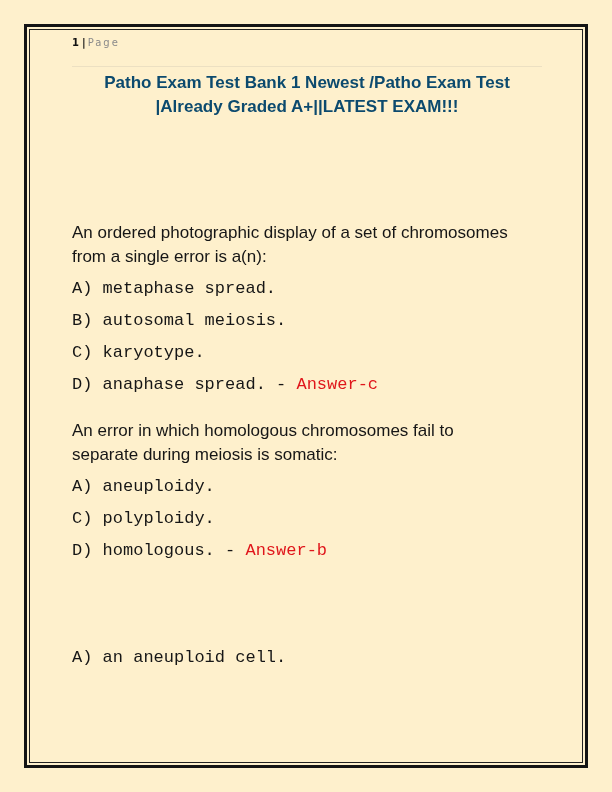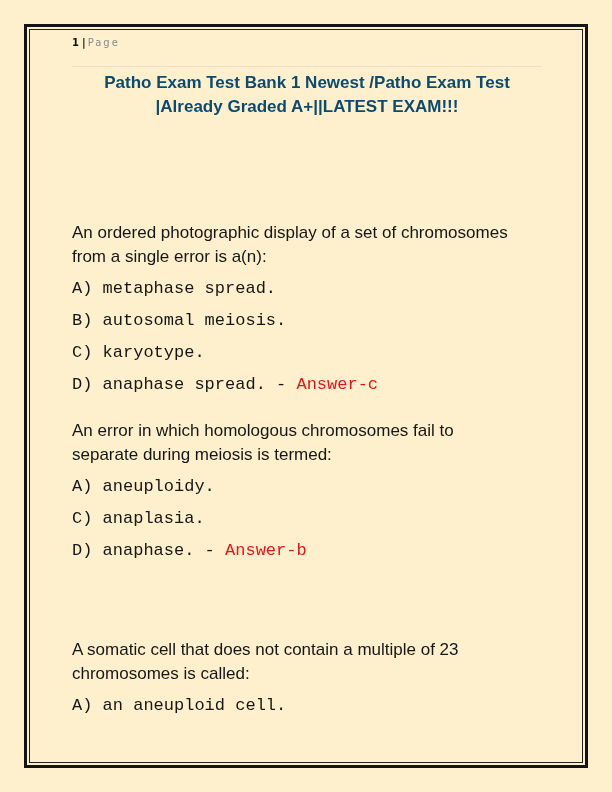--- a/index.html
+++ b/index.html
@@ -64,26 +64,22 @@
   </p>
   <p class="opt">A) metaphase spread.</p>
   <p class="opt">B) autosomal meiosis.</p>
   <p class="opt">C) karyotype.</p>
   <p class="opt"><span>D) anaphase spread. - </span><span class="answer">Answer-c</span></p>
 </div>
 
 <div class="question" style="top:419px;">
   <p class="q-text">
     <span>An error in which homologous chromosomes fail to</span><br>
-    <span>separate during meiosis is termed:</span>
+    <span>separate during meiosis is somatic:</span>
   </p>
   <p class="opt">A) aneuploidy.</p>
-  <p class="opt">C) anaplasia.</p>
-  <p class="opt"><span>D) anaphase. - </span><span class="answer">Answer-b</span></p>
+  <p class="opt">C) polyploidy.</p>
+  <p class="opt"><span>D) homologous. - </span><span class="answer">Answer-b</span></p>
 </div>
 
 <div class="question" style="top:638px;">
-  <p class="q-text">
-    <span>A somatic cell that does not contain a multiple of 23</span><br>
-    <span>chromosomes is called:</span>
-  </p>
   <p class="opt">A) an aneuploid cell.</p>
 </div>
 
 </body></html>

